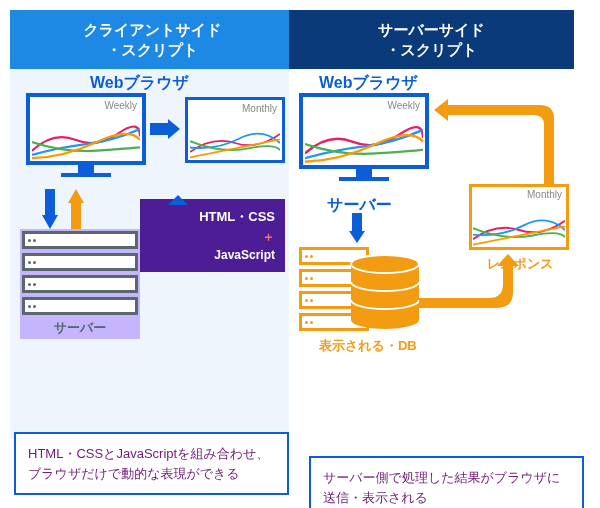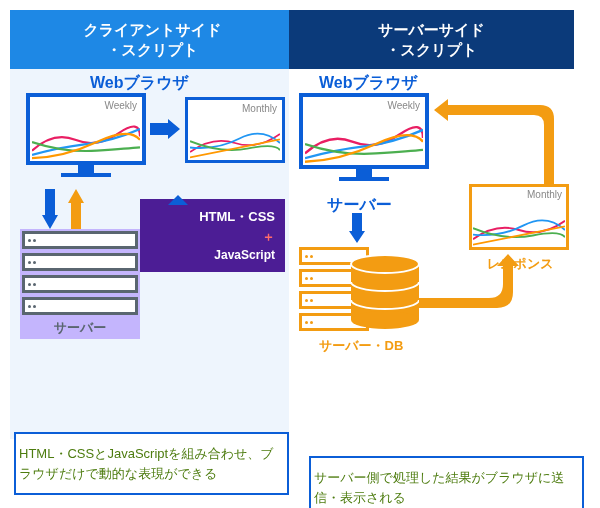--- a/index.html
+++ b/index.html
@@ -21,21 +21,21 @@
 .blue .screen{background:#fff}
 .blue .stand{background:#0b5ed7;width:16px}
 .blue .stand-base{background:#0b5ed7;width:50px}
 .srvbox{position:absolute;background:#c4b5fd;padding:2px;width:120px}
 .srv-unit{border:3px solid #5a6670;height:18px;margin-bottom:4px;background:#fff;display:flex;align-items:center;padding-left:3px;gap:2px}
 .srv-unit .dot{width:3px;height:3px;background:#5a6670;border-radius:50%}
 .srv-orange .srv-unit{border-color:#f39c12}
 .srv-lbl{color:#5a6670;font-weight:bold;font-size:13px;text-align:center;margin-top:2px}
 .bubble{position:absolute;background:#4c1d95;color:#fff;padding:8px 10px;font-weight:bold;text-align:right;line-height:1.5;font-size:13px}
 .bubble:before{content:"";position:absolute;top:-14px;left:28px;border:10px solid transparent;border-bottom-color:#0b5ed7}
-.note{position:absolute;border:2px solid #0b5ed7;background:#fff;color:#4d7c0f;padding:10px 3px;font-size:13px;line-height:1.5;width:275px}
+.note{position:absolute;border:2px solid #0b5ed7;background:#fff;color:#701a75;padding:10px 12px;font-size:13px;line-height:1.5;width:275px}
 .arr{position:absolute}
 .chart{width:100%;height:100%}
 .tag{font-size:10px;color:#888;text-align:right;padding:1px 3px}
 .db{position:absolute}
 .small-screen{border:3px solid #f39c12;background:#fff;padding:1px;position:absolute}
 .orange-txt{color:#f39c12;font-weight:bold;font-size:13px;position:absolute}
 </style>
 </head>
 <body>
 
@@ -169,20 +169,20 @@
     </div>
 
     <svg class="db" style="top:185px;left:60px;width:72px;height:78px">
       <ellipse cx="36" cy="10" rx="34" ry="9" fill="#f39c12"></ellipse>
       <rect x="2" y="10" width="68" height="56" fill="#f39c12"></rect>
       <ellipse cx="36" cy="66" rx="34" ry="9" fill="#f39c12"></ellipse>
       <ellipse cx="36" cy="10" rx="34" ry="9" fill="none" stroke="#fff" stroke-width="2"></ellipse>
       <path d="M2 28 A34 9 0 0 0 70 28" fill="none" stroke="#fff" stroke-width="2"></path>
       <path d="M2 46 A34 9 0 0 0 70 46" fill="none" stroke="#fff" stroke-width="2"></path>
     </svg>
-    <div class="orange-txt" style="top:268px;left:30px">サーバー・DB</div>
+    <div class="orange-txt" style="top:268px;left:30px">表示される・DB</div>
 
     <svg class="arr" style="top:185px;left:130px;width:100px;height:60px">
       <path d="M0 44 L70 44 Q84 44 84 30 L84 12 L78 12 L89 0 L100 12 L94 12 L94 38 Q94 54 78 54 L0 54 Z" fill="#f39c12"></path>
     </svg>
   </div>
 </div>
 <div class="note" style="top:456px;left:309px">サーバー側で処理した結果がブラウザに送信・表示される</div>
 
 </body></html>

